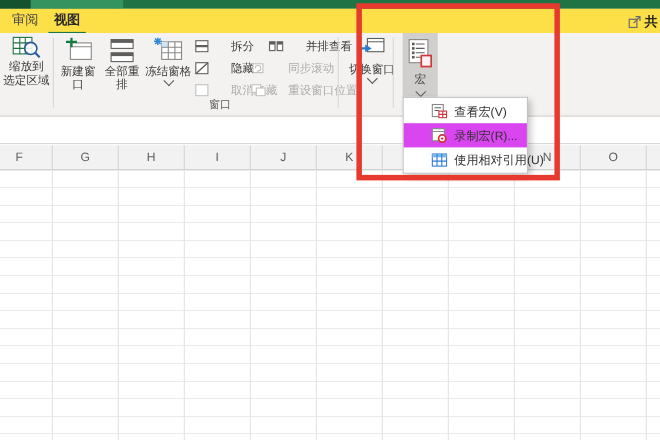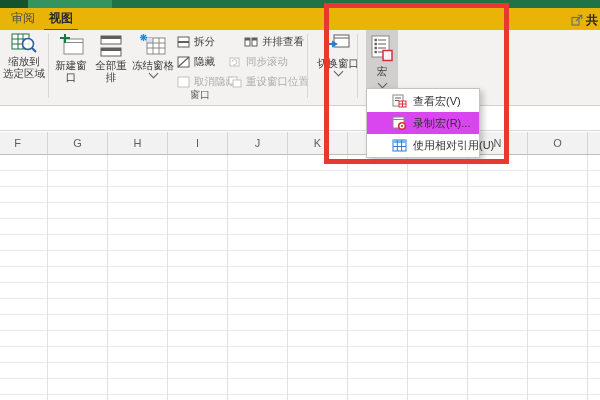--- a/index.html
+++ b/index.html
@@ -7,32 +7,32 @@
     width:600px;height:400px;position:relative;overflow:hidden;
     font-family:"Liberation Sans","DejaVu Sans",sans-serif;
     background:#fff;color:#3b3a39;
     -webkit-font-smoothing:antialiased;
   }
   
   .titlebar{position:absolute;left:0;top:0;width:600px;height:8px;background:#1f7345;}
   .titlebar .tb-dark{position:absolute;left:0;top:0;width:28px;height:8px;background:#14532e;}
   .titlebar .tb-light{position:absolute;left:28px;top:0;width:84px;height:8px;background:#35935f;}
   
-  .tabrow{position:absolute;left:0;top:8px;width:600px;height:22px;background:#eab308;}
+  .tabrow{position:absolute;left:0;top:8px;width:600px;height:22px;background:#fde047;}
   .tab{position:absolute;top:0;height:21px;line-height:21px;font-size:12px;color:#4a4a4a;text-align:center;cursor:default;}
   .tab.active{font-weight:bold;color:#2b2b2b;border-bottom:3px solid #217346;}
   .share{position:absolute;left:571px;top:3px;height:18px;display:flex;align-items:center;gap:3px;
          font-size:12px;font-weight:bold;color:#252423;}
   
   .ribbon{position:absolute;left:0;top:30px;width:600px;height:76px;background:#f3f2f1;
           border-bottom:1px solid #d2d0ce;box-sizing:border-box;}
   .vsep{position:absolute;top:4px;height:64px;width:1px;background:#d8d6d4;}
   .bigbtn{position:absolute;display:flex;flex-direction:column;align-items:center;gap:1px;
           font-size:10.5px;line-height:12px;color:#3b3a39;text-align:center;cursor:default;}
-  .smallbtn{position:absolute;display:flex;align-items:center;gap:4px;font-size:10.5px;color:#3b3a39;height:14px;cursor:default;}
+  .smallbtn{position:absolute;display:flex;align-items:center;gap:20px;font-size:10.5px;color:#3b3a39;height:14px;cursor:default;}
   .smallbtn.disabled{color:#aeacaa;}
   .grouplabel{position:absolute;left:165px;top:58px;width:70px;text-align:center;
               font-size:10px;color:#605e5c;}
   .chev{width:6px;height:6px;border-left:1.4px solid #605e5c;border-bottom:1.4px solid #605e5c;
         transform:rotate(-45deg);margin-top:-2px;}
   .macrobtn{position:absolute;left:366px;top:0;width:32px;height:75px;background:#d1cfce;
             display:flex;flex-direction:column;align-items:center;padding-top:5px;gap:3px;
             box-sizing:border-box;font-size:10.5px;color:#3b3a39;cursor:default;}
   
   .menu{position:absolute;left:366px;top:88px;width:114px;background:#fff;

